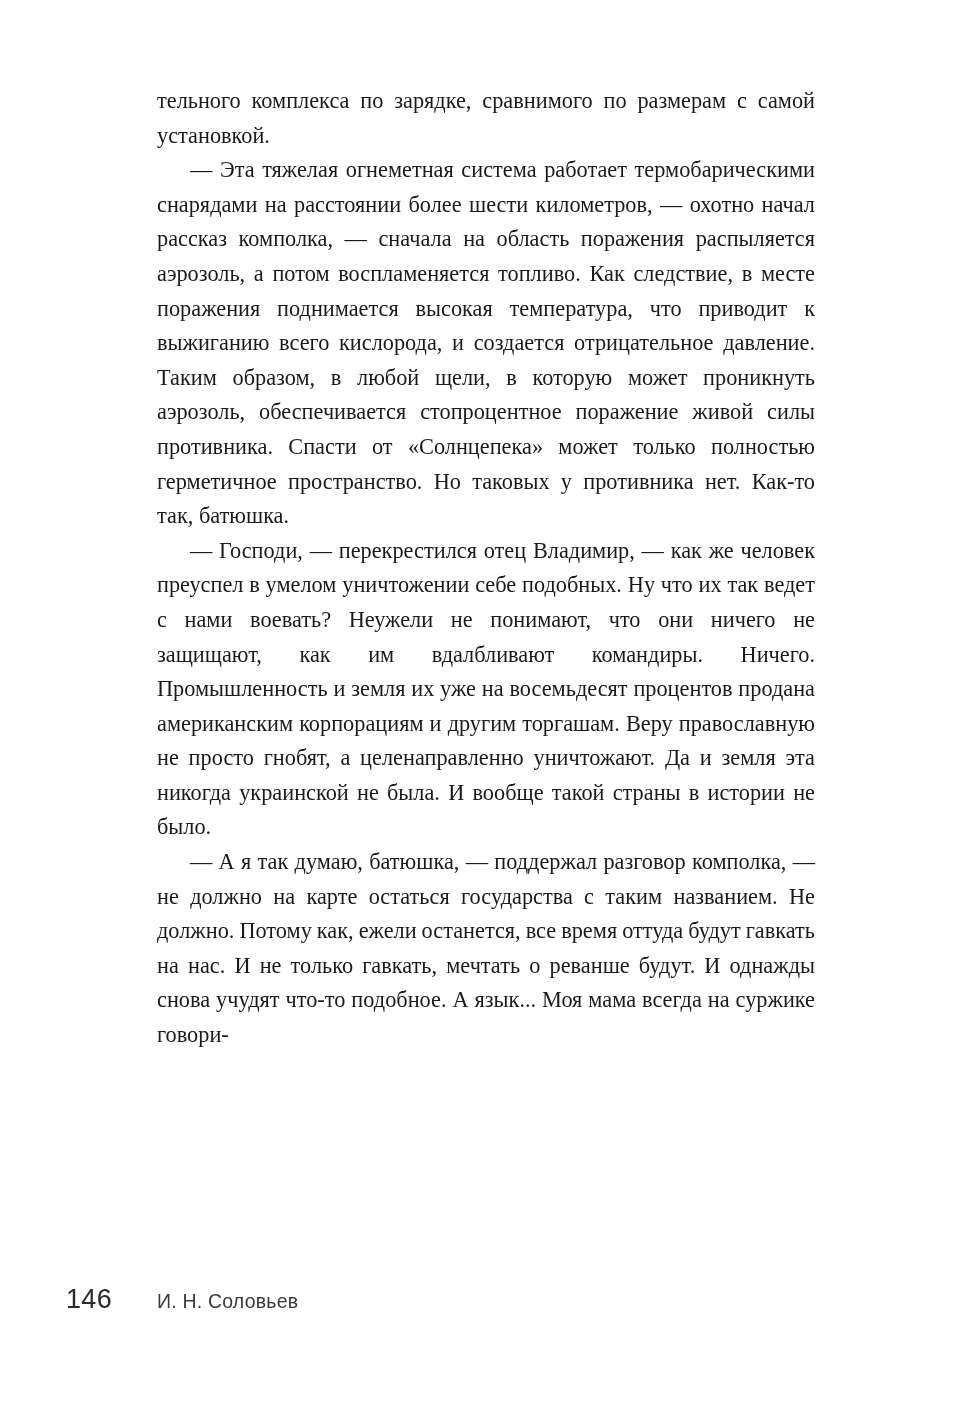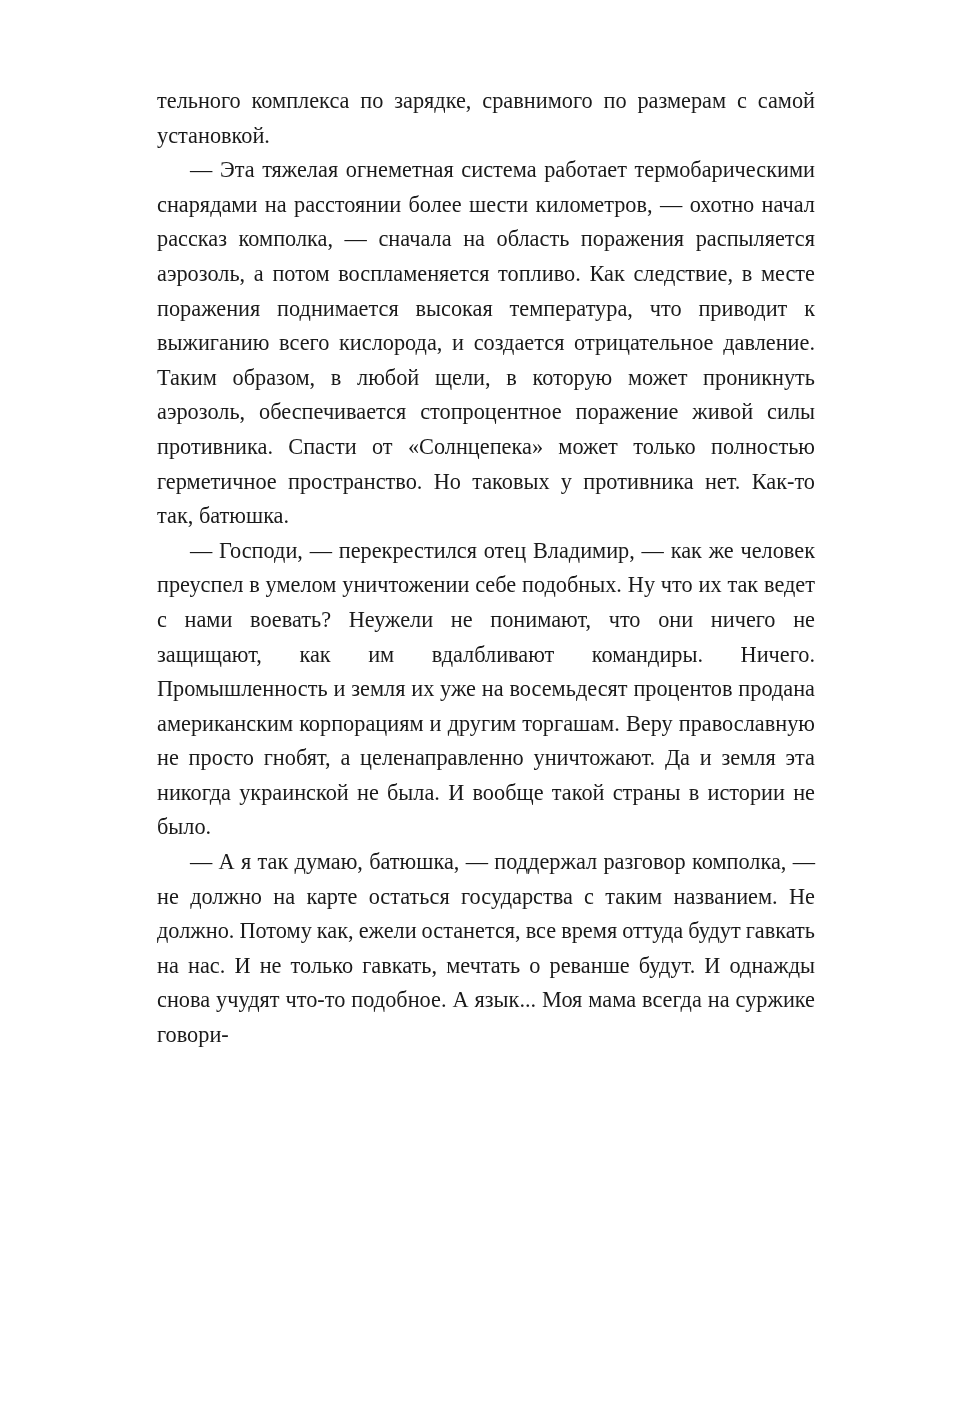--- a/index.html
+++ b/index.html
@@ -101,14 +101,18 @@
 
 
     <p class="para indent">— Эта тяжелая огнеметная система работает термобарическими снарядами на расстоянии более шести километров, — охотно начал рассказ комполка, — сначала на область поражения распыляется аэрозоль, а потом воспламеняется топливо. Как следствие, в месте поражения поднимается высокая температура, что приводит к выжиганию всего кислорода, и создается отрицательное давление. Таким образом, в любой щели, в которую может проникнуть аэрозоль, обеспечивается стопроцентное поражение живой силы противника. Спасти от «Солнцепека» может только полностью герметичное пространство. Но таковых у противника нет. Как-то так, батюшка.</p>
 
     <p class="para indent">— Господи, — перекрестился отец Владимир, — как же человек преуспел в умелом уничтожении себе подобных. Ну что их так ведет с нами воевать? Неужели не понимают, что они ничего не защищают, как им вдалбливают командиры. Ничего. Промышленность и земля их уже на восемьдесят процентов продана американским корпорациям и другим торгашам. Веру православную не просто гнобят, а целенаправленно уничтожают. Да и земля эта никогда украинской не была. И вообще такой страны в истории не было.</p>
 
     <p class="para indent tight force-justify">— А я так думаю, батюшка, — поддержал разговор комполка, — не должно на карте остаться государства с таким названием. Не должно. Потому как, ежели останется, все время оттуда будут гавкать на нас. И не только гавкать, мечтать о реванше будут. И однажды снова учудят что-то подобное. А язык... Моя мама всегда на суржике говори-</p>
 
   </div>
 
+  <div class="footer">
+    <div class="folio">146</div>
+    <div class="running-head">И. Н. Соловьев</div>
+  </div>
 
 </div>
 
 </body></html>

